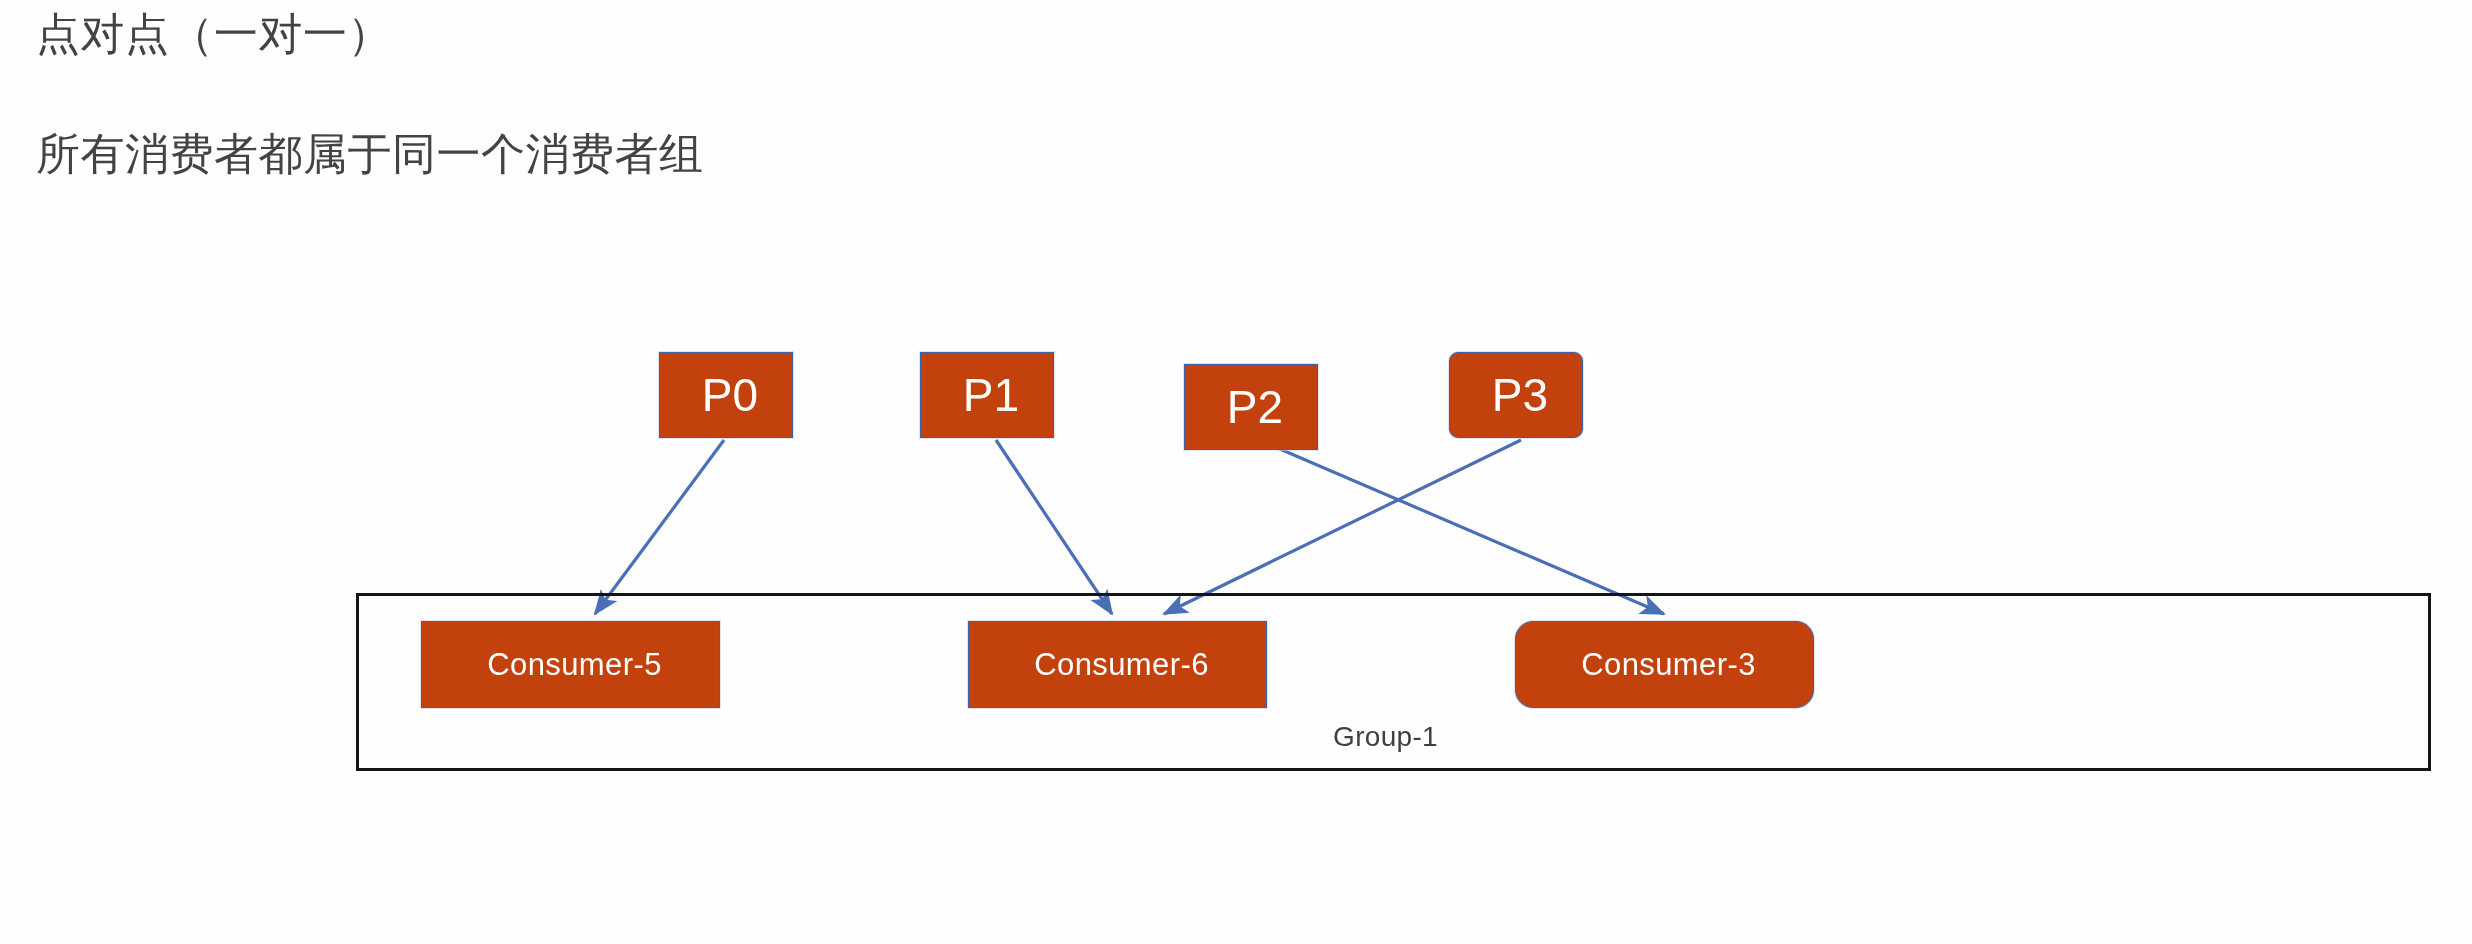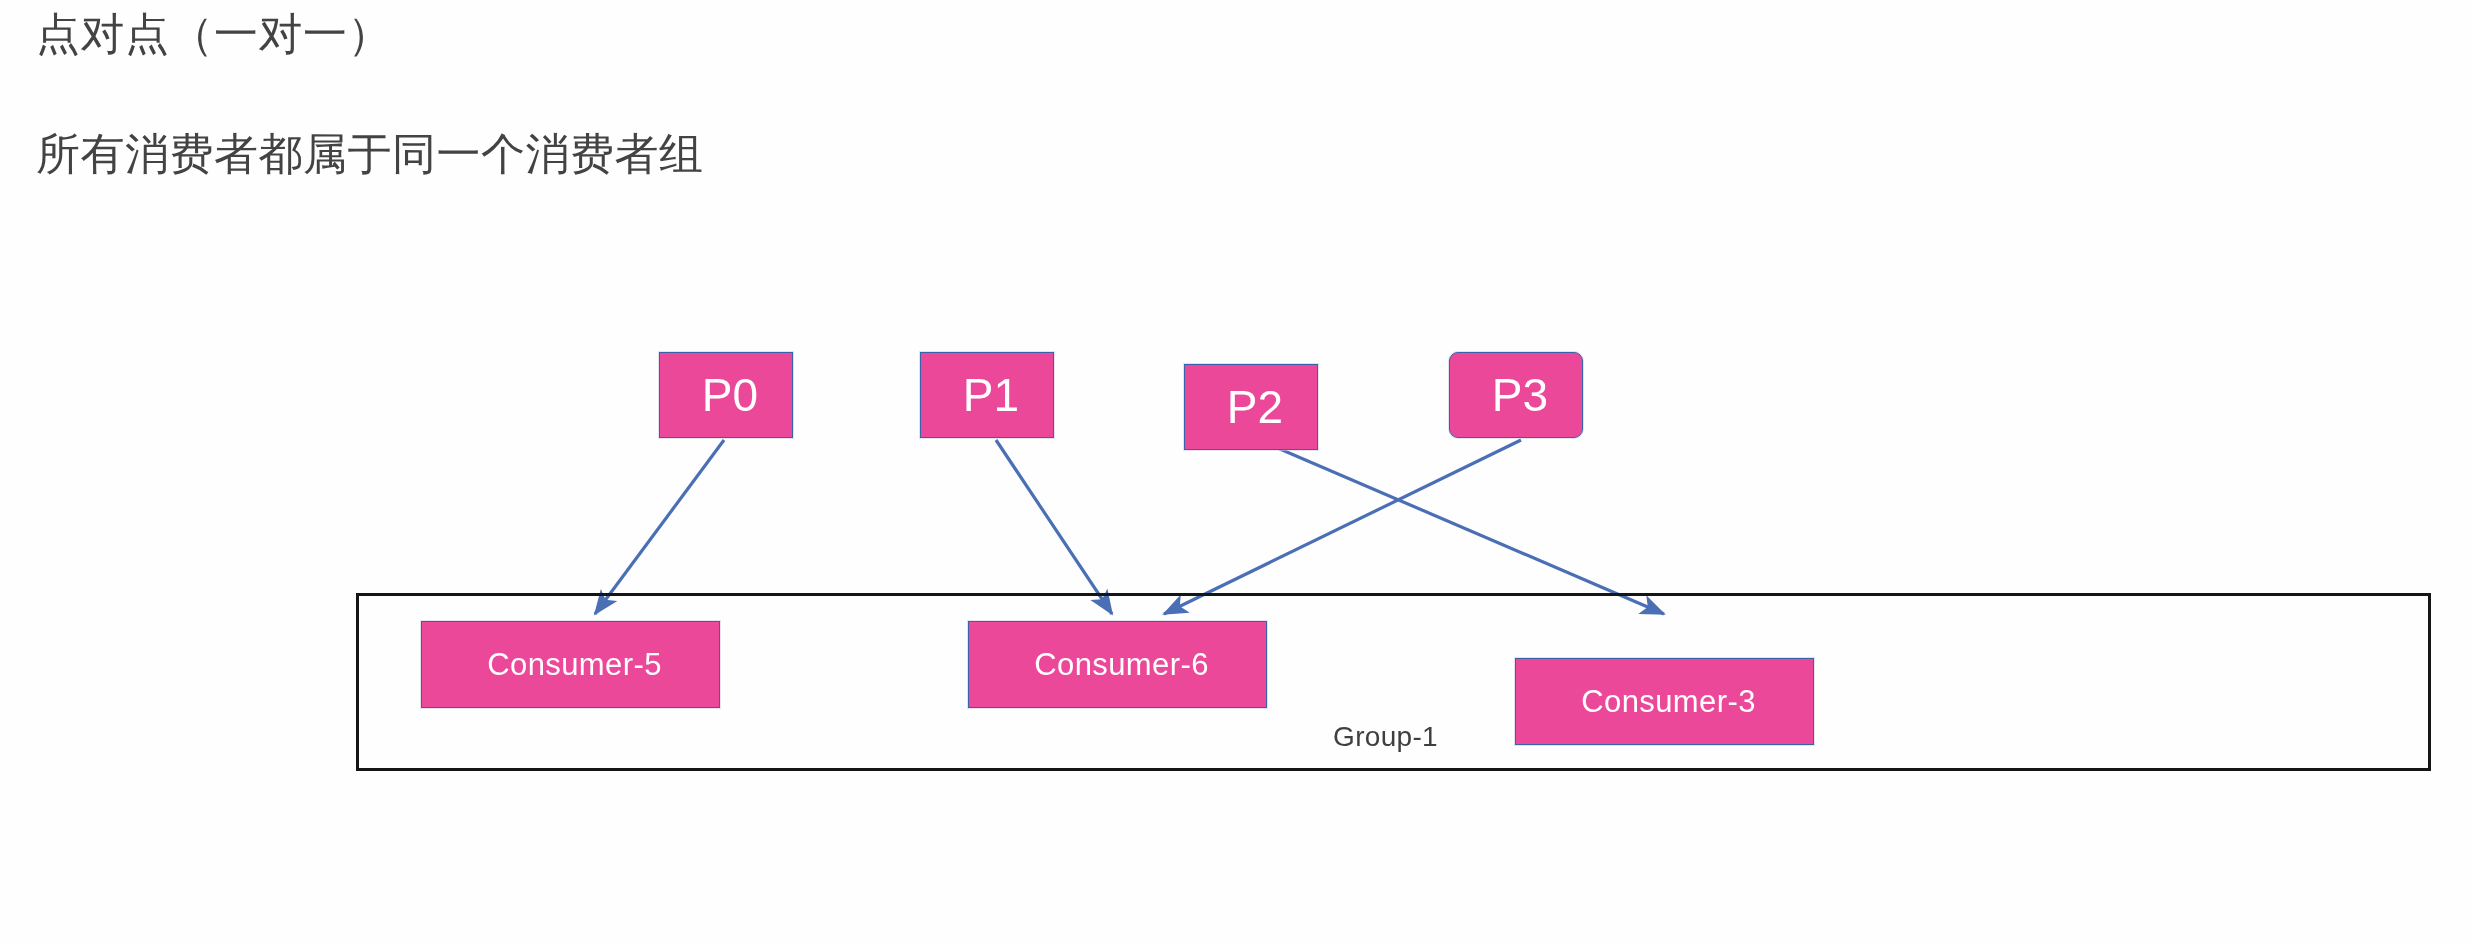--- a/index.html
+++ b/index.html
@@ -50,21 +50,21 @@
     left: 0;
     top: 0;
     width: 2472px;
     height: 944px;
     pointer-events: none;
   }
 
   
   .node-box {
     position: absolute;
-    background: #ec4899;
+    background: #c2410c;
     border: 1px solid #3a62ab;
     box-sizing: border-box;
     display: flex;
     align-items: center;
     justify-content: center;
     color: #ffffff;
     box-shadow: 0 0 0 1px rgba(200,205,225,0.55);
     padding-left: 8px;
   }
   .partition-box {
@@ -114,21 +114,21 @@
     left: 348px;
     top: 593px;
     width: 2360px;
     height: 178px;
     pointer-events: none;
   }
 
   
   #consumer-1 { left: 421px; top: 621px; }
   #consumer-2 { left: 968px; top: 621px; }
-  #consumer-3 { left: 1515px; top: 658px; }
+  #consumer-3 { left: 1515px; top: 621px; border-radius: 18px; }
 </style>
 </head>
 <body>
 
 <div id="page">
 
   <div class="heading" id="title-line">点对点（一对一）</div>
 
   <div class="heading" id="subtitle-line">所有消费者都属于同一个消费者组</div>
 

